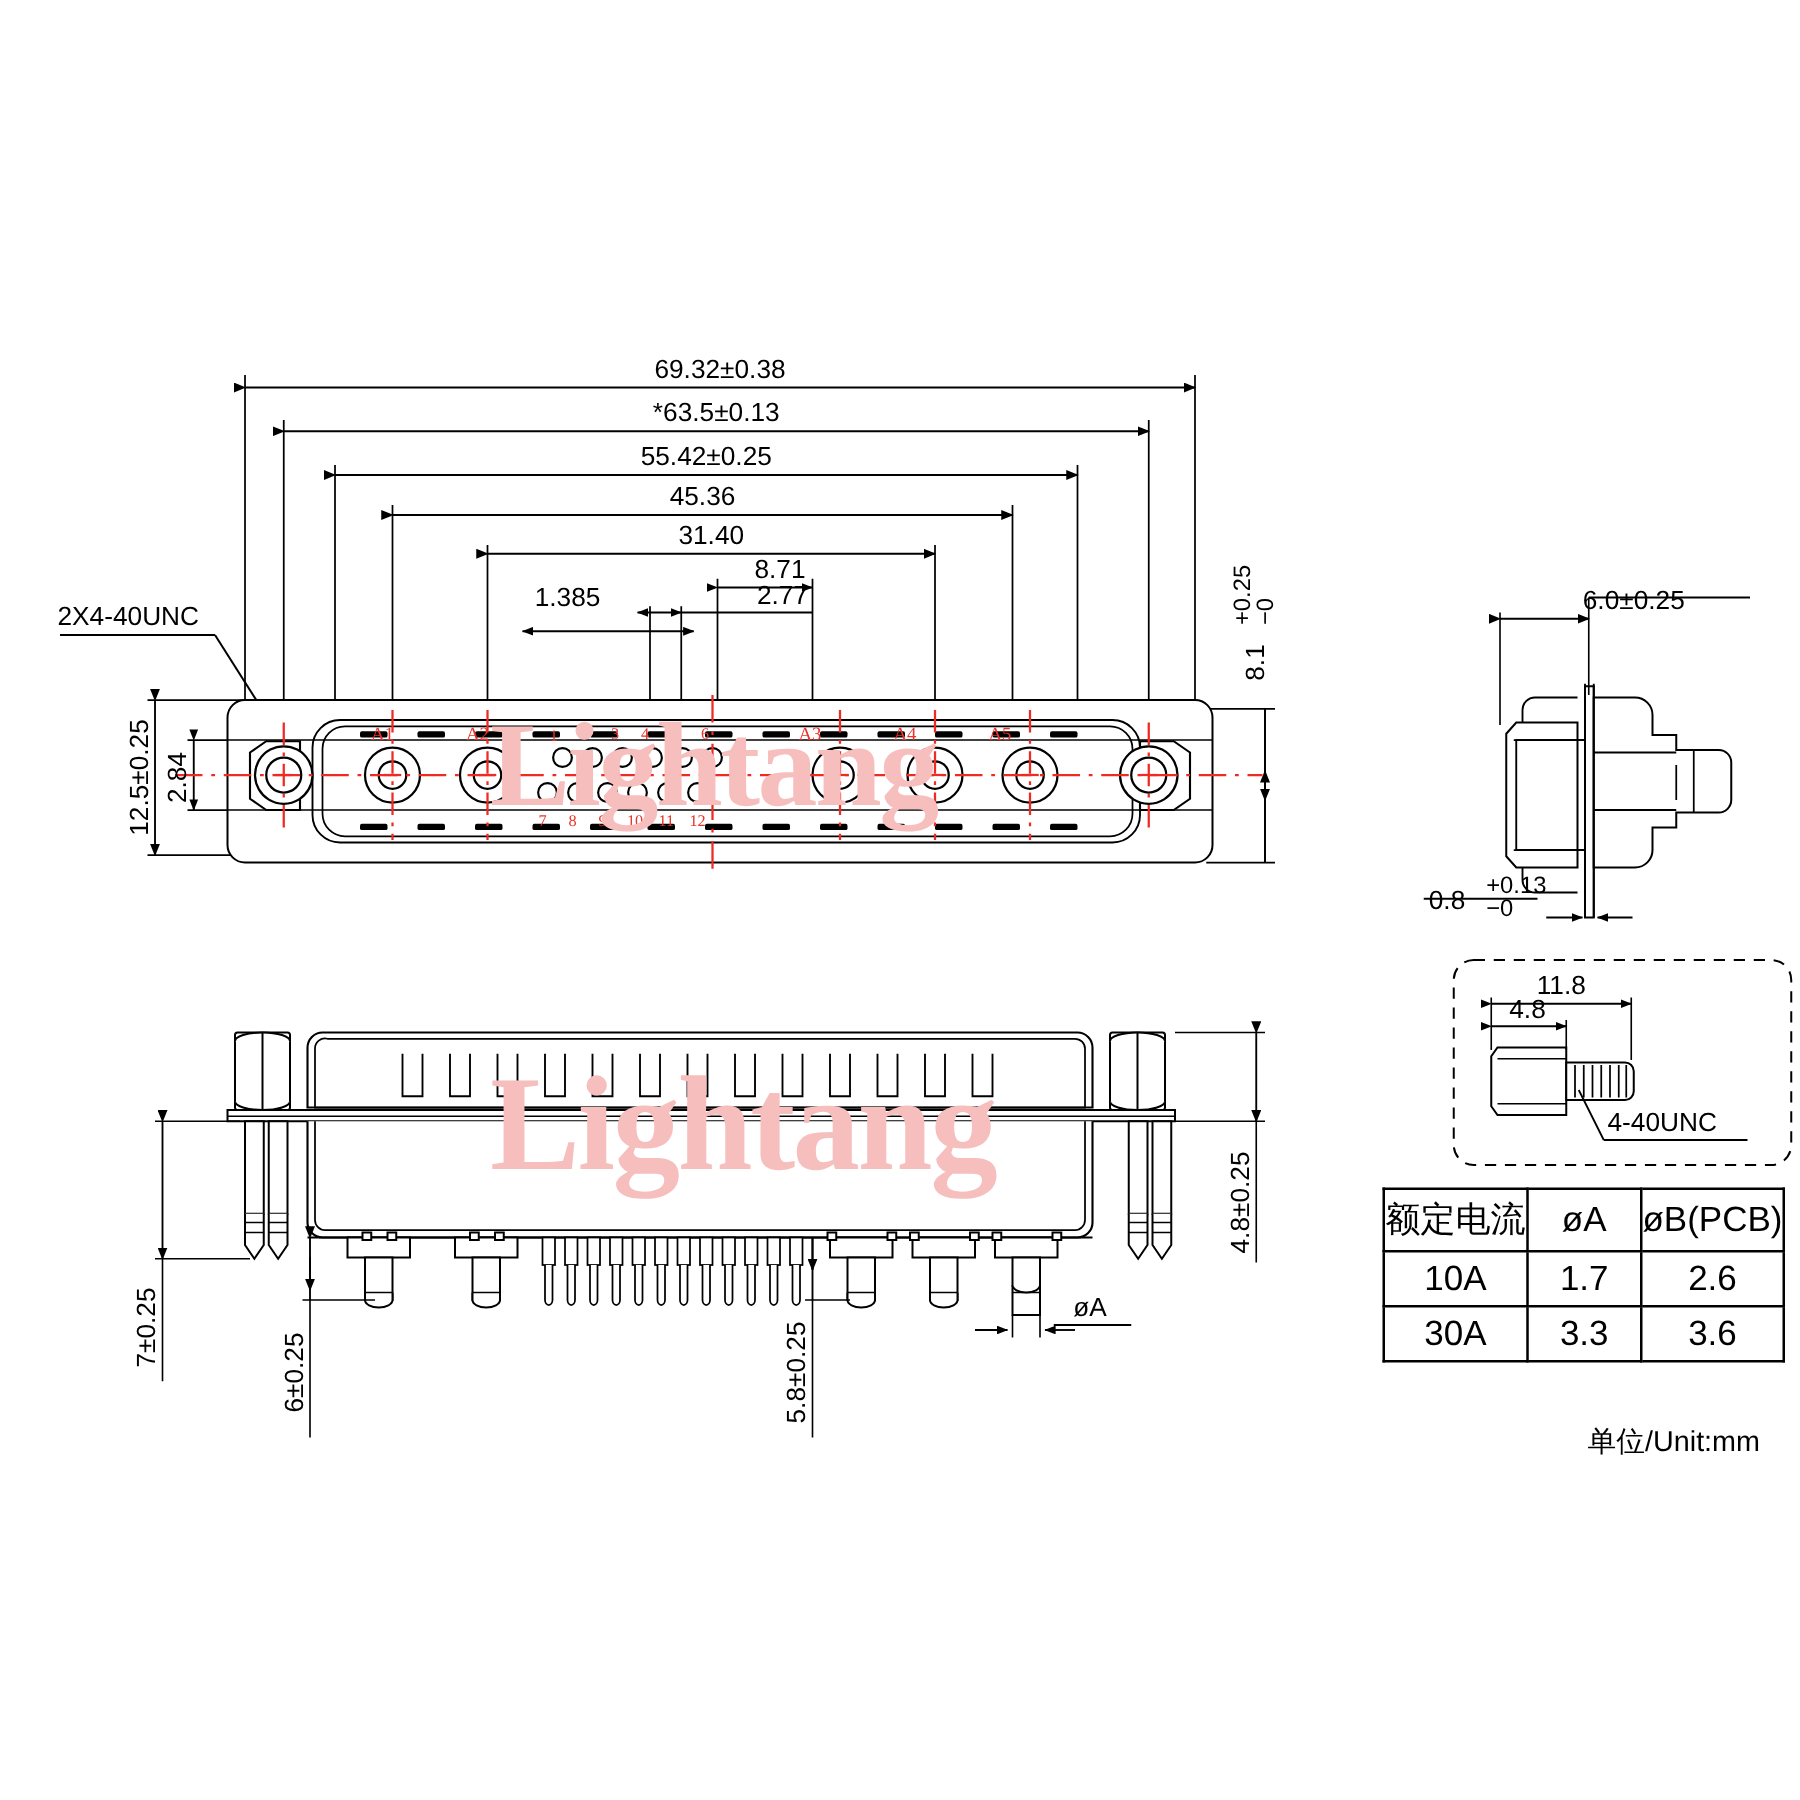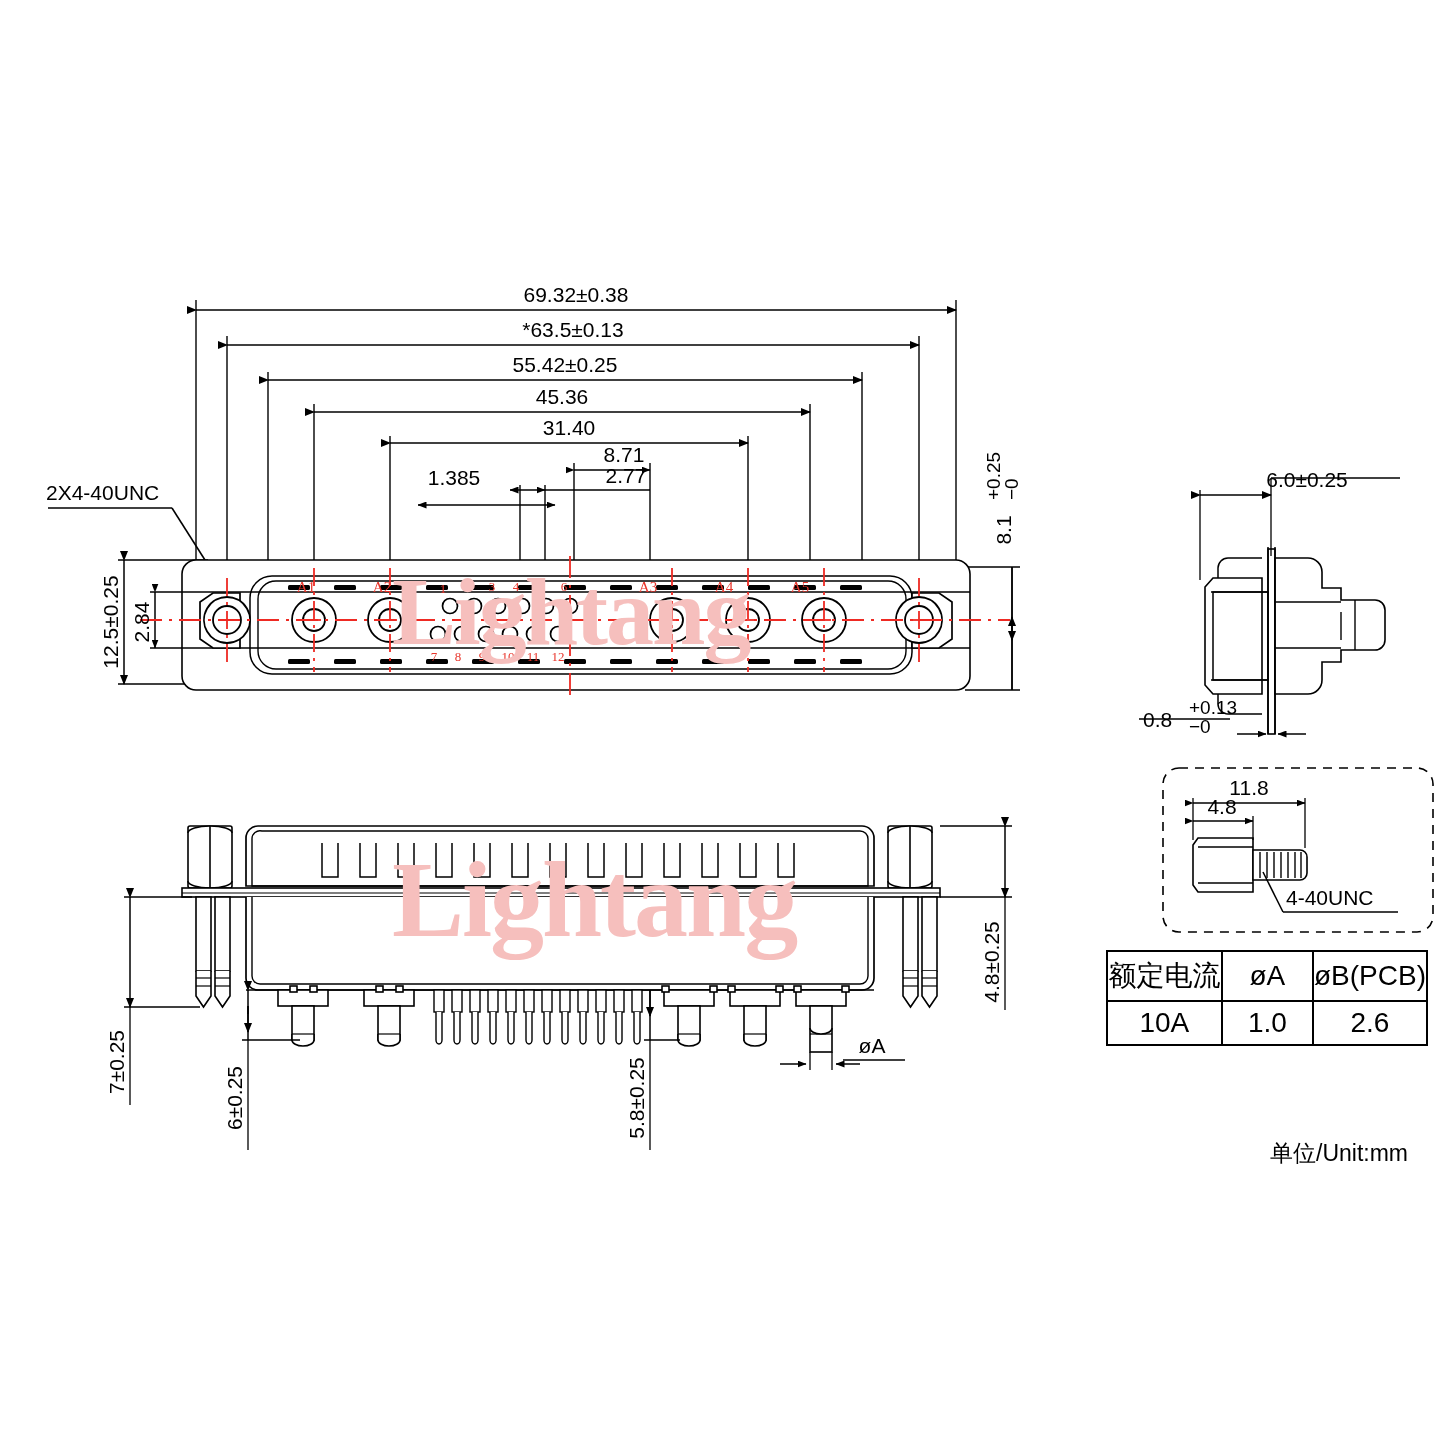--- a/index.html
+++ b/index.html
@@ -462,21 +462,26 @@
     <thead>
       <tr>
         <td class="h" id="th0" style="width:120px;">额定电流</td>
         <td class="h" id="th1" style="width:95px;">øA</td>
         <td class="h" id="th2" style="width:107px;">øB(PCB)</td>
       </tr>
     </thead>
     <tbody id="ratingBody">
         <tr>
           <td>10A</td>
-          <td>1.0</td>
+          <td>1.7</td>
           <td>2.6</td>
+        </tr>
+        <tr>
+          <td>30A</td>
+          <td>3.3</td>
+          <td>3.6</td>
         </tr>
       </tbody>
   </table>
 
   <div class="unitlbl" id="unitNote" style="left:1270px;top:1138px;">单位/Unit:mm</div>
 
 </div>
 
 </body></html>

